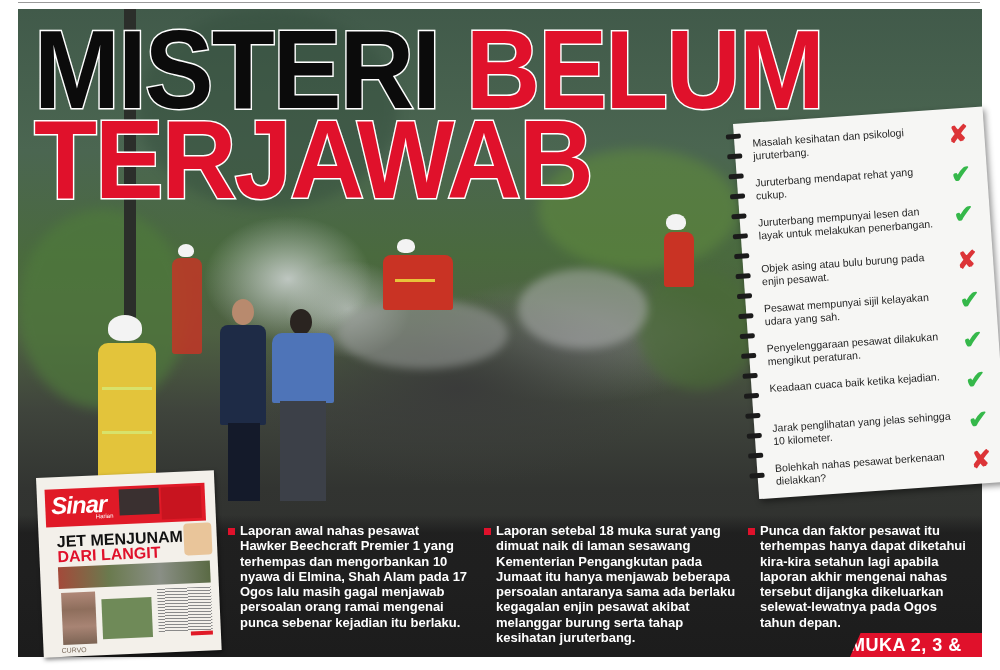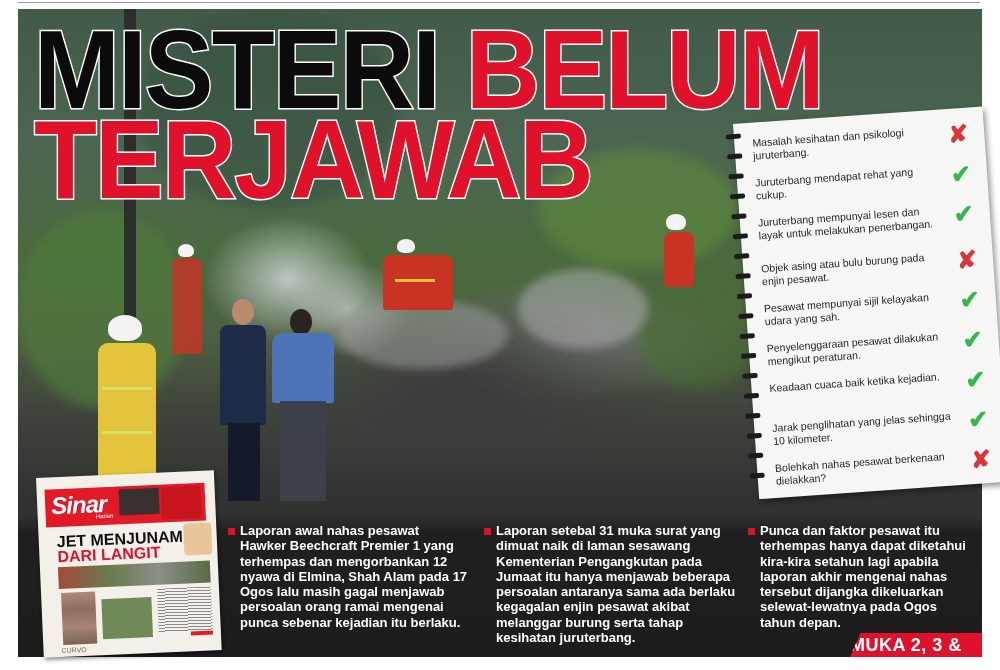--- a/index.html
+++ b/index.html
@@ -216,25 +216,25 @@
   <div class="paper-photo-main"></div>
   <div class="paper-photo-strip"></div>
   <div class="paper-photo-2"></div>
   <div class="paper-cols"></div>
   <div class="paper-tag"></div>
   <div class="paper-footer">CURVO</div>
 </div>
 
 <div class="bullet-col" style="left:228px;width:240px">
   <div class="bullet-sq"></div>
-  <div class="bullet-text" style="width:228px">Laporan awal nahas pesawat Hawker Beechcraft Premier 1 yang terhempas dan mengorbankan 12 nyawa di Elmina, Shah Alam pada 17 Ogos lalu masih gagal menjawab persoalan orang ramai mengenai punca sebenar kejadian itu berlaku.</div>
+  <div class="bullet-text" style="width:228px">Laporan awal nahas pesawat Hawker Beechcraft Premier 1 yang terhempas dan mengorbankan 10 nyawa di Elmina, Shah Alam pada 17 Ogos lalu masih gagal menjawab persoalan orang ramai mengenai punca sebenar kejadian itu berlaku.</div>
 </div>
 <div class="bullet-col" style="left:484px;width:250px">
   <div class="bullet-sq"></div>
-  <div class="bullet-text" style="width:240px">Laporan setebal 31 muka surat yang dimuat naik di laman sesawang Kementerian Pengangkutan pada Jumaat itu hanya menjawab beberapa persoalan antaranya sama ada berlaku kegagalan enjin pesawat akibat melanggar burung serta tahap kesihatan juruterbang.</div>
+  <div class="bullet-text" style="width:240px">Laporan setebal 18 muka surat yang dimuat naik di laman sesawang Kementerian Pengangkutan pada Jumaat itu hanya menjawab beberapa persoalan antaranya sama ada berlaku kegagalan enjin pesawat akibat melanggar burung serta tahap kesihatan juruterbang.</div>
 </div>
 <div class="bullet-col" style="left:748px;width:225px">
   <div class="bullet-sq"></div>
   <div class="bullet-text" style="width:212px">Punca dan faktor pesawat itu terhempas hanya dapat diketahui kira-kira setahun lagi apabila laporan akhir mengenai nahas tersebut dijangka dikeluarkan selewat-lewatnya pada Ogos tahun depan.</div>
 </div>
 
 <div class="muka">
   <div class="muka-text">MUKA 2, 3 &amp; 4</div>
 </div>
 

